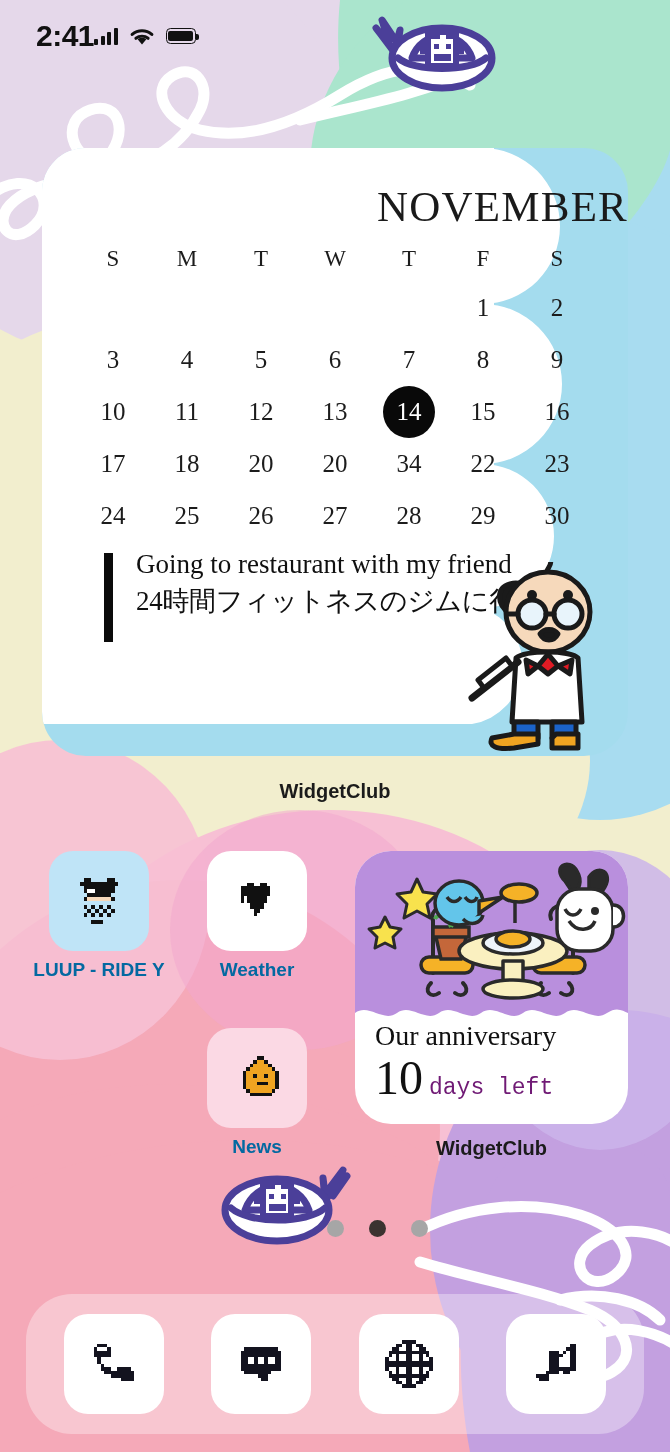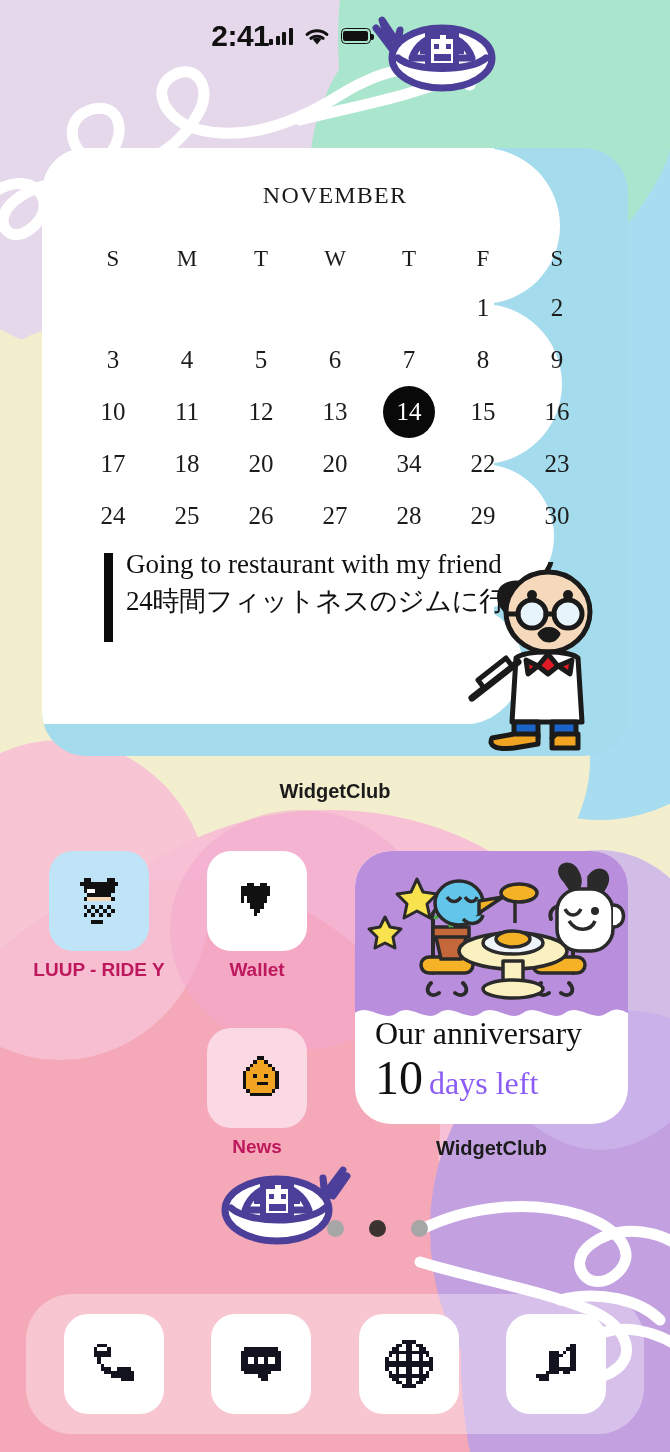--- a/index.html
+++ b/index.html
@@ -11,21 +11,21 @@
   }
   #screen { position:absolute; inset:0; width:670px; height:1452px; overflow:hidden; }
 
   
   #bg { position:absolute; inset:0; }
   #bg svg { display:block; width:670px; height:1452px; }
 
   
   .statusbar {
     position:absolute; top:0; left:0; width:582px; height:72px;
-    display:flex; align-items:center; justify-content:center;
+    display:flex; align-items:center; justify-content:flex-start;
     padding:0 36px; z-index:40;
   }
   .clock { font-size:30px; font-weight:700; color:#111; letter-spacing:-0.5px; }
   .status-right { display:flex; align-items:center; gap:11px; }
   .bars { display:flex; align-items:flex-end; gap:2.5px; height:17px; }
   .bars i { display:block; width:4px; background:#111; border-radius:1px; }
   .bars i:nth-child(1){height:6px}.bars i:nth-child(2){height:9px}
   .bars i:nth-child(3){height:13px}.bars i:nth-child(4){height:17px}
   .batt { width:30px; height:16px; border:1.8px solid #111; border-radius:4.5px; position:relative; padding:1.6px; }
   .batt::after { content:""; position:absolute; right:-4px; top:5px; width:2.4px; height:6px; background:#111; border-radius:0 2px 2px 0; }
@@ -39,43 +39,43 @@
   .cal-widget {
     position:absolute; left:42px; top:148px; width:586px; height:608px;
     border-radius:44px; overflow:hidden; z-index:20;
     background:#a4dcee;
   }
   .cal-widget .cloudmask { position:absolute; inset:0; }
   .cal-widget .cloudmask svg { width:100%; height:100%; display:block; }
   .cal-inner { position:absolute; inset:0; z-index:3; }
 
   .cal-month {
-    position:absolute; top:34px; left:0; width:100%; text-align:center;
-    font-family:"Liberation Serif", serif; font-size:24px; color:#1a1a1a;
+    position:absolute; top:34px; left:0; width:100%; text-align:right;
+    font-family:"Liberation Serif", serif; font-size:43px; color:#1a1a1a;
     letter-spacing:1.2px;
   }
   .cal-grid {
     position:absolute; top:88px; left:34px; width:518px;
     display:grid; grid-template-columns:repeat(7,1fr);
     row-gap:0px;
   }
   .cal-grid div {
     height:52px; display:flex; align-items:center; justify-content:center;
     font-family:"Liberation Serif", serif; font-size:25px; color:#1c1c1c;
   }
   .cal-grid .dow { font-size:23px; height:46px; color:#1c1c1c; }
   .cal-grid .empty { color:transparent; }
   .cal-grid .today span {
     width:52px; height:52px; border-radius:50%; background:#090909; color:#fff;
     display:flex; align-items:center; justify-content:center; font-size:25px;
   }
 
   
   .events { position:absolute; left:62px; top:400px; width:470px; z-index:4; }
-  .event { position:relative; padding-left:22px; margin-bottom:4px; }
+  .event { position:relative; padding-left:32px; margin-bottom:4px; }
   .event .bar { position:absolute; left:0; top:5px; width:9px; height:52px; background:#0b0b0b; }
   .event .title {
     font-family:"Liberation Serif", serif; font-size:27px; color:#101010;
     line-height:1.22; white-space:nowrap;
   }
   .event .title.jp { font-size:27px; letter-spacing:-0.3px; }
   .event .time { font-size:20px; color:#5a5a5a; line-height:1.45; margin-top:1px; }
 
   .prof { position:absolute; right:6px; bottom:4px; width:170px; height:190px; z-index:5; }
   .prof svg { width:100%; height:100%; }
@@ -86,41 +86,41 @@
   }
   #cal-label { left:0; top:780px; }
 
   
   .appicon { position:absolute; z-index:22; width:100px; }
   .appicon .tile {
     width:100px; height:100px; border-radius:24px;
     display:flex; align-items:center; justify-content:center; overflow:hidden;
   }
   .appicon .name {
-    margin-top:8px; font-size:19px; font-weight:700; color:#be185d;
+    margin-top:8px; font-size:19px; font-weight:700; color:#0369a1;
     text-align:center; white-space:nowrap;
   }
   .appicon .name.wide { width:150px; margin-left:-25px; }
   .px { image-rendering:pixelated; display:block; }
 
   
   .anni {
     position:absolute; left:355px; top:851px; width:273px; height:273px;
     border-radius:36px; overflow:hidden; z-index:22; background:#fff;
   }
   .anni .top { position:absolute; top:0; left:0; width:100%; height:172px; background:#b98fdd; }
   .anni .wave { position:absolute; top:150px; left:0; width:100%; height:32px; }
   .anni .wave svg { width:100%; height:100%; display:block; }
   .anni .scene { position:absolute; top:10px; left:0; width:100%; height:160px; }
   .anni .scene svg { width:100%; height:100%; }
   .anni .txt { position:absolute; left:20px; bottom:22px; }
-  .anni .t1 { font-family:"Liberation Serif", serif; font-size:32px; color:#111; line-height:1.15; }
+  .anni .t1 { font-family:"Liberation Serif", serif; font-size:28px; color:#111; line-height:1.15; }
   .anni .t2 { display:flex; align-items:baseline; gap:6px; margin-top:2px; }
   .anni .num { font-family:"Liberation Serif", serif; font-size:48px; color:#111; line-height:1; }
-  .anni .unit { font-family:Liberation Serif, serif; font-size:32px; color:#8b5cf6; }
+  .anni .unit { font-family:Liberation Mono, monospace; font-size:23px; color:#701a75; }
   #anni-label { left:355px; width:273px; top:1137px; }
 
   
   .dots { position:absolute; left:0; top:1220px; width:100%; display:flex; justify-content:center; gap:25px; z-index:23; }
   .dots i { width:17px; height:17px; border-radius:50%; background:#a6a6a6; display:block; }
   .dots i.on { background:#3b3330; }
   .dock-mascot { position:absolute; left:205px; top:1166px; width:150px; height:82px; z-index:24; }
   .dock-mascot svg { width:100%; height:100%; }
 
   
@@ -366,21 +366,21 @@
             <rect x="8" y="1" width="2" height="1"></rect>
           <rect x="3" y="2" width="8" height="1"></rect>
           <rect x="3" y="3" width="8" height="2"></rect>
           <rect x="4" y="5" width="6" height="2"></rect>
           <rect x="5" y="7" width="4" height="2"></rect>
           <rect x="6" y="9" width="2" height="1"></rect>
           <rect x="6" y="10" width="1" height="1"></rect>
         </g>
       </svg>
     </div>
-    <div class="name">Wallet</div>
+    <div class="name">Weather</div>
   </div>
 
 
   <div class="appicon" style="left:207px; top:1028px;">
     <div class="tile" style="background:#fbd9e4;">
       <svg class="px" width="58" height="58" viewBox="0 0 16 16" shape-rendering="crispEdges">
         <g fill="#111">
           <rect x="8" y="2" width="2" height="1"></rect>
           <rect x="7" y="3" width="4" height="1"></rect>
           <rect x="6" y="4" width="6" height="1"></rect>

